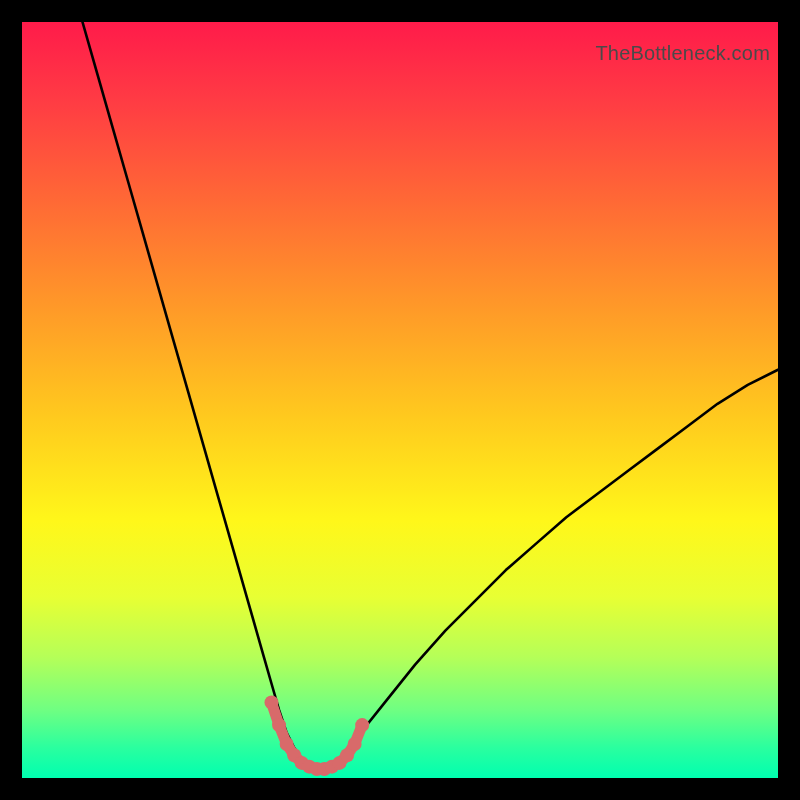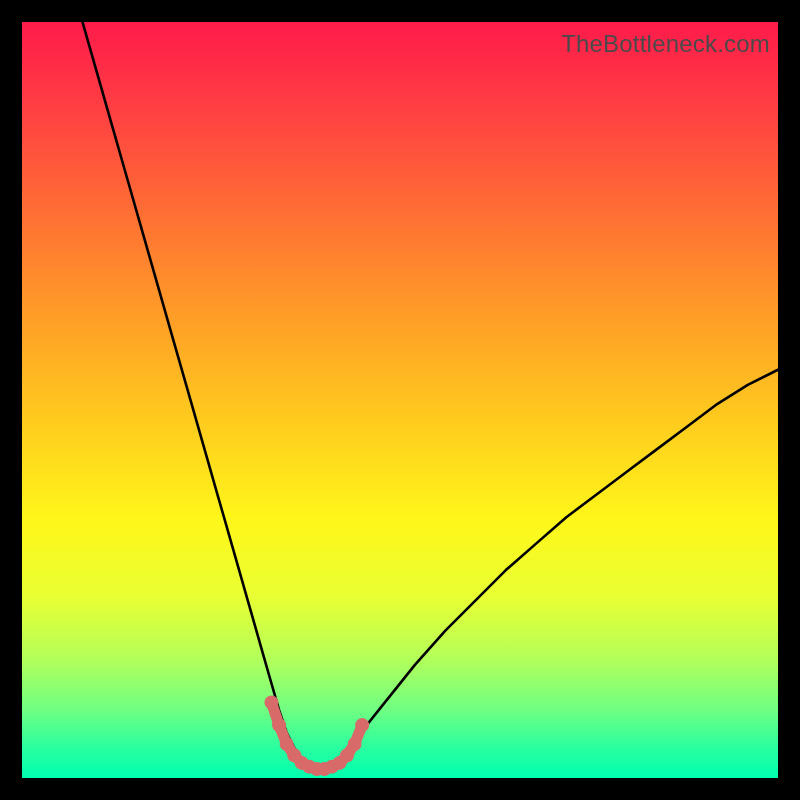--- a/index.html
+++ b/index.html
@@ -33,24 +33,24 @@
       #fff71a 66%,
       #e8ff33 76%,
       #b5ff58 84%,
       #6fff82 91%,
       #2Aff9f 96%,
       #00ffb0 100%
     );
   }
   .watermark {
     position: absolute;
-    top: 8px;
+    top: 20px;
     right: 8px;
     color: #4a4a4a;
-    font-size: 24px;
+    font-size: 20px;
     font-weight: 500;
     letter-spacing: 0.2px;
     user-select: none;
   }
   svg.curve {
     position: absolute;
     left: 0;
     top: 0;
     width: 756px;
     height: 756px;

